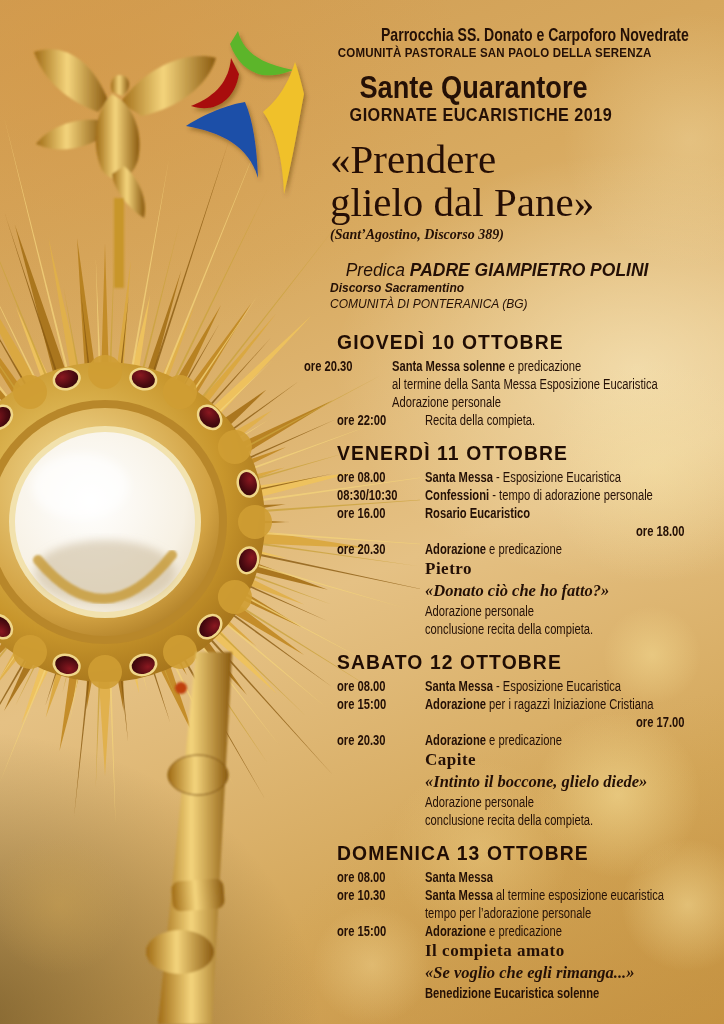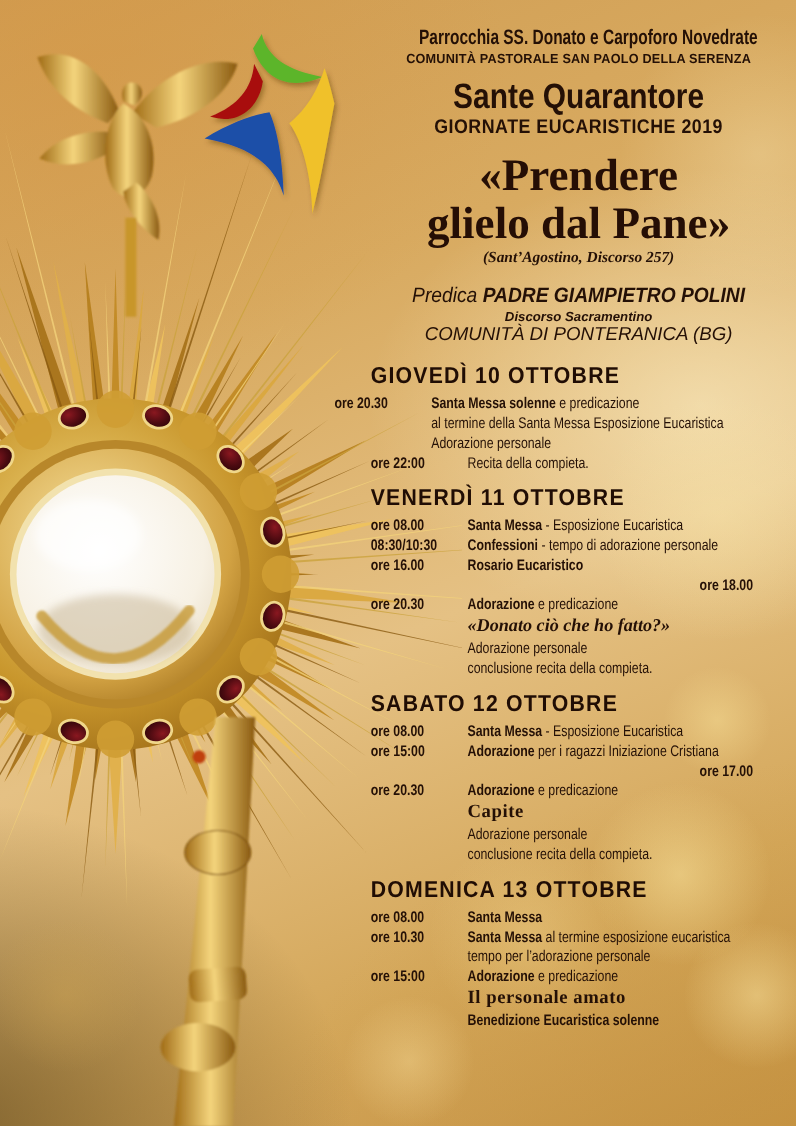--- a/index.html
+++ b/index.html
@@ -19,38 +19,38 @@
       radial-gradient(circle 125px at 480px 850px, rgba(240,210,140,.42), transparent 72%),
       radial-gradient(circle 85px  at 372px 965px, rgba(244,216,148,.45), transparent 70%),
       radial-gradient(circle 150px at 655px 470px, rgba(250,232,170,.35), transparent 75%),
       radial-gradient(circle 100px at 60px  905px, rgba(208,166,84,.40), transparent 70%),
       radial-gradient(circle 170px at 690px 140px, rgba(252,238,190,.30), transparent 75%);}
   
   .monstrance{position:absolute;left:0;top:0;width:420px;height:1024px;}
   
   .logo{position:absolute;left:183px;top:24px;width:130px;height:178px;}
   
-  .header{position:absolute;left:330px;top:24px;width:392px;text-align:center;}
+  .header{position:absolute;left:330px;top:24px;width:392px;}
   .parish{font-size:19px;font-weight:bold;line-height:22px;white-space:nowrap;
           transform:scaleX(.74);transform-origin:50% 50%;}
   .community{font-size:12px;font-weight:bold;line-height:14px;letter-spacing:.2px;
           white-space:nowrap;transform:scaleX(.96);transform-origin:50% 50%;margin-bottom:10px;}
   .event-title{font-size:32px;font-weight:bold;line-height:34px;white-space:nowrap;
           transform:scaleX(.85);transform-origin:50% 50%;}
   .event-subtitle{font-size:18px;font-weight:bold;line-height:22px;letter-spacing:.5px;
           white-space:nowrap;transform:scaleX(.9);transform-origin:50% 50%;margin-bottom:12px;}
-  .motto{font-family:"Liberation Serif","DejaVu Serif",serif;font-weight:bold;
+  .motto{font-family:"Liberation Serif","DejaVu Serif",serif;font-weight:normal;
           font-size:41px;line-height:43px;color:#250e05;}
   .motto-src{font-family:"Liberation Serif","DejaVu Serif",serif;font-weight:bold;font-style:italic;
           font-size:14px;line-height:17px;margin-top:2px;margin-bottom:16px;}
   .predica{font-size:19px;font-style:italic;line-height:22px;white-space:nowrap;
           transform:scaleX(.92);transform-origin:50% 50%;margin-top:6px;}
   .predica b{font-weight:bold;}
   .sacerdote{font-size:12px;font-style:italic;font-weight:bold;line-height:15px;}
-  .ponteranica{font-size:17px;font-style:italic;line-height:16px;}
+  .ponteranica{font-size:12px;font-style:italic;line-height:16px;}
   
   .schedule{position:absolute;left:337px;top:330px;width:387px;}
   .day{margin:0 0 12px 0;}
   .day-title{margin:0 0 3px 0;font-size:21px;font-weight:bold;letter-spacing:1.2px;
           white-space:nowrap;transform:scaleX(.92);transform-origin:0 50%;color:#200d04;}
   .srow{display:flex;justify-content:flex-end;}
   .stime{flex:0 0 88px;font-weight:bold;font-size:14px;line-height:18px;}
   .stime .cond{display:inline-block;white-space:nowrap;transform:scaleX(.8);transform-origin:0 50%;}
   .slines{flex:1;}
   .line{font-size:14px;line-height:18px;white-space:nowrap;
@@ -334,21 +334,21 @@
 
   <div class="header">
     <div class="parish">Parrocchia SS. Donato e Carpoforo  Novedrate</div>
     <div class="community">COMUNITÀ PASTORALE SAN PAOLO DELLA SERENZA</div>
     <div class="event-title">Sante Quarantore</div>
     <div class="event-subtitle">GIORNATE EUCARISTICHE 2019</div>
     <div class="motto">
       <div>«Prendere</div>
       <div>glielo dal Pane»</div>
     </div>
-    <div class="motto-src">(Sant’Agostino, Discorso 257)</div>
+    <div class="motto-src">(Sant’Agostino, Discorso 389)</div>
     <div class="predica"><span>Predica </span><b>PADRE GIAMPIETRO POLINI</b></div>
     <div class="sacerdote">Discorso Sacramentino</div>
     <div class="ponteranica">COMUNITÀ DI PONTERANICA (BG)</div>
   </div>
 
   <div class="schedule" id="schedule">
       <section class="day">
         <h2 class="day-title">GIOVEDÌ 10 OTTOBRE</h2>
         <div class="srow">
           <div class="stime"><span class="cond">ore 20.30</span></div>
@@ -385,20 +385,21 @@
             <div class="line"><span class="sg-b">Rosario Eucaristico</span></div>
           </div>
         </div>
         <div class="srow">
           <div class="stime"><span class="cond">ore 18.00</span></div>
         </div>
         <div class="srow">
           <div class="stime"><span class="cond">ore 20.30</span></div>
           <div class="slines">
             <div class="line"><span class="sg-b">Adorazione</span><span class="sg-r"> e predicazione</span></div>
+            <div class="line noscale"><span class="sg-sb">Pietro</span></div>
             <div class="line noscale"><span class="sg-si">«Donato ciò che ho fatto?»</span></div>
             <div class="line"><span class="sg-r">Adorazione personale</span></div>
             <div class="line"><span class="sg-r">conclusione recita della compieta.</span></div>
           </div>
         </div>
       </section>
       <section class="day">
         <h2 class="day-title">SABATO 12 OTTOBRE</h2>
         <div class="srow">
           <div class="stime"><span class="cond">ore 08.00</span></div>
@@ -413,20 +414,21 @@
           </div>
         </div>
         <div class="srow">
           <div class="stime"><span class="cond">ore 17.00</span></div>
         </div>
         <div class="srow">
           <div class="stime"><span class="cond">ore 20.30</span></div>
           <div class="slines">
             <div class="line"><span class="sg-b">Adorazione</span><span class="sg-r"> e predicazione</span></div>
             <div class="line noscale"><span class="sg-sb">Capite</span></div>
+            <div class="line noscale"><span class="sg-si">«Intinto il boccone, glielo diede»</span></div>
             <div class="line"><span class="sg-r">Adorazione personale</span></div>
             <div class="line"><span class="sg-r">conclusione recita della compieta.</span></div>
           </div>
         </div>
       </section>
       <section class="day">
         <h2 class="day-title">DOMENICA 13 OTTOBRE</h2>
         <div class="srow">
           <div class="stime"><span class="cond">ore 08.00</span></div>
           <div class="slines">
@@ -437,19 +439,20 @@
           <div class="stime"><span class="cond">ore 10.30</span></div>
           <div class="slines">
             <div class="line"><span class="sg-b">Santa Messa</span><span class="sg-r"> al termine esposizione eucaristica</span></div>
             <div class="line"><span class="sg-r">tempo per l’adorazione personale</span></div>
           </div>
         </div>
         <div class="srow">
           <div class="stime"><span class="cond">ore 15:00</span></div>
           <div class="slines">
             <div class="line"><span class="sg-b">Adorazione</span><span class="sg-r"> e predicazione</span></div>
-            <div class="line noscale"><span class="sg-sb">Il personale amato</span></div>
+            <div class="line noscale"><span class="sg-sb">Il compieta amato</span></div>
+            <div class="line noscale"><span class="sg-si">«Se voglio che egli rimanga...»</span></div>
             <div class="line"><span class="sg-b">Benedizione Eucaristica solenne</span></div>
           </div>
         </div>
       </section>
     </div>
 </div>
 
 </body></html>

